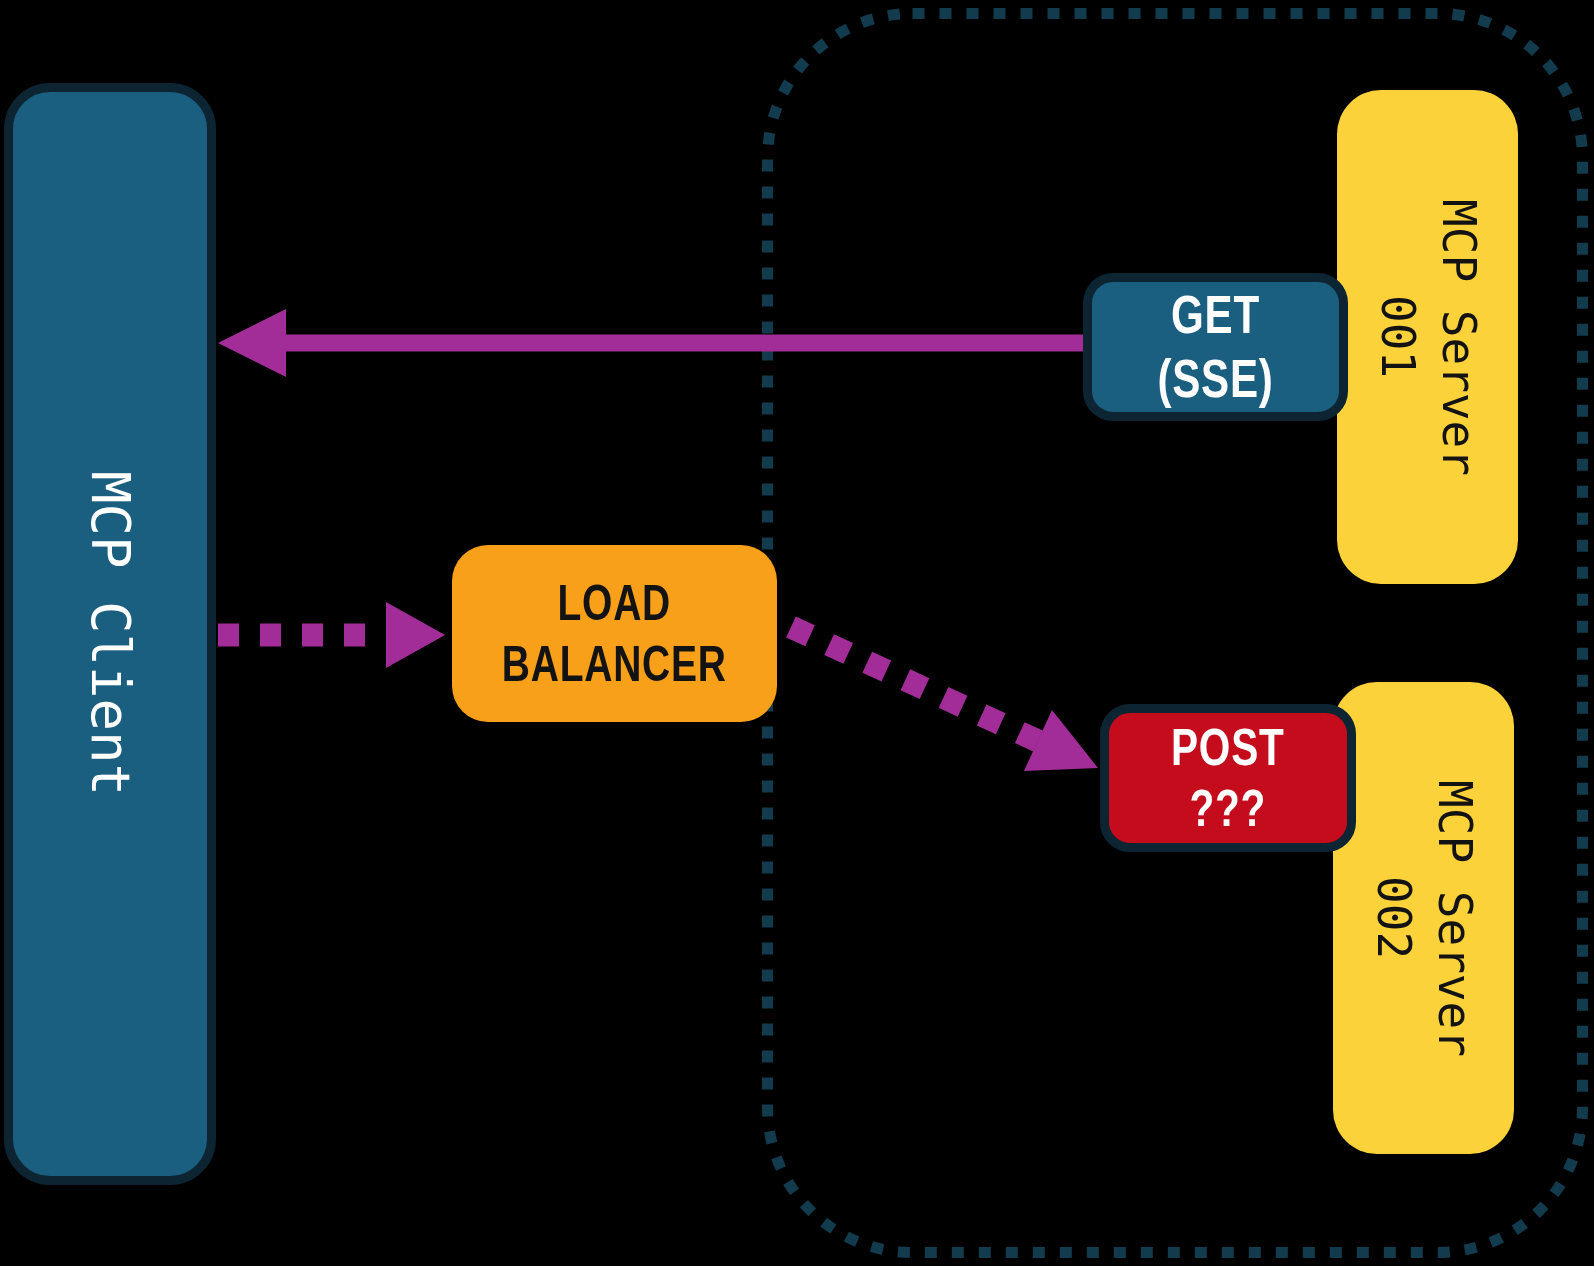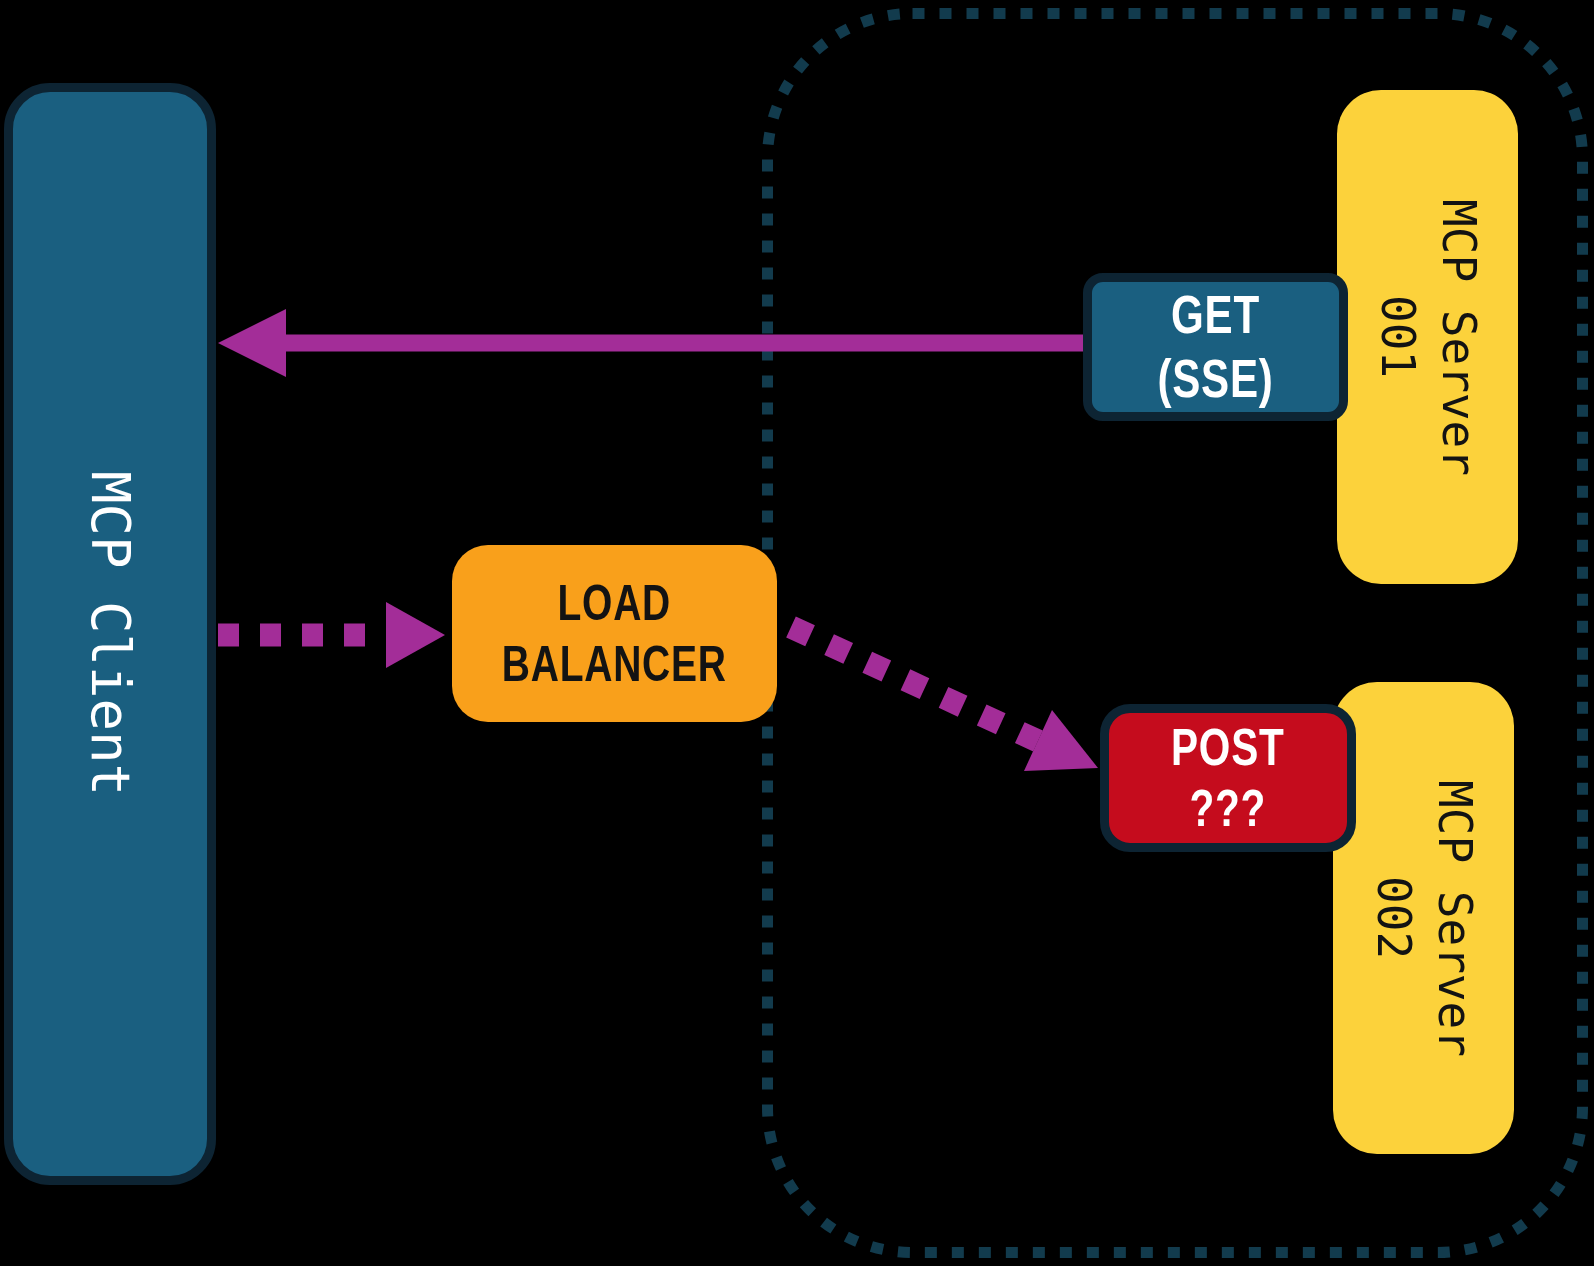--- a/index.html
+++ b/index.html
@@ -57,21 +57,21 @@
     background: var(--yellow, #FCD23B);
     border-radius: 44px;
   }
   .server-1 { left: 1337px; top: 90px;  height: 494px; }
   .server-2 { left: 1333px; top: 682px; height: 472px; }
   .get-box {
     left: 1083px; top: 273px;
     width: 265px; height: 148px;
     background: var(--teal, #1A5F80);
     border: 9px solid var(--navy, #0D2433);
-    border-radius: 20px;
+    border-radius: 30px;
   }
   .post-box {
     left: 1100px; top: 704px;
     width: 256px; height: 148px;
     background: var(--red, #C50C1D);
     border: 9px solid var(--navy, #0D2433);
     border-radius: 30px;
   }
   .lb-box {
     left: 452px; top: 545px;

